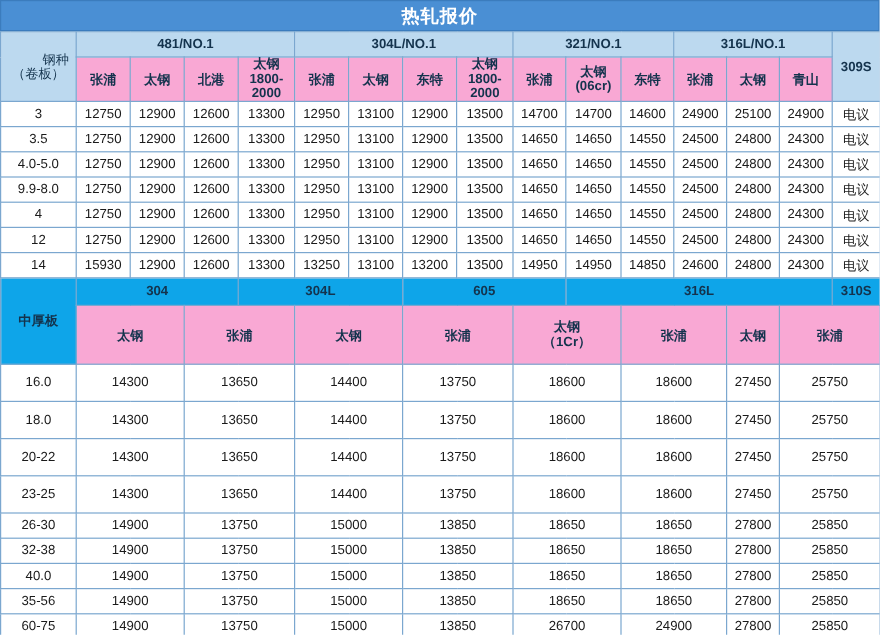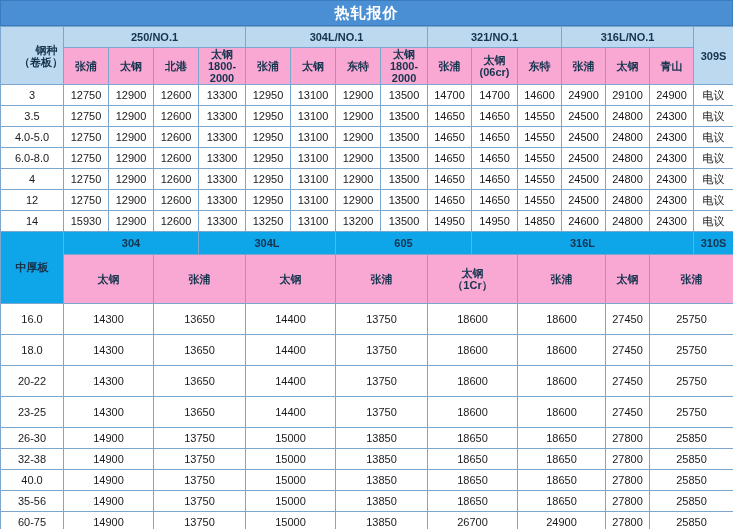--- a/index.html
+++ b/index.html
@@ -90,24 +90,24 @@
       <col style="width:44px">
         <col style="width:44px">
         <col style="width:44px">
       <col style="width:40px">
     </colgroup>
     <tbody>
 
       <tr>
         <td class="hdr tall two-line" rowspan="2">
 
-          <div style="font-weight:bold;padding-left:29px;">钢种</div>
-          <div style="font-weight:bold;text-align:right;">（卷板）</div>
+          <div style="font-weight:normal;padding-left:29px;">钢种</div>
+          <div style="font-weight:normal;">（卷板）</div>
         </td>
-        <td class="hdr" colspan="4">250/NO.1</td>
+        <td class="hdr" colspan="4">481/NO.1</td>
         <td class="hdr" colspan="4">304L/NO.1</td>
         <td class="hdr" colspan="3">321/NO.1</td>
         <td class="hdr" colspan="3">316L/NO.1</td>
         <td class="hdr" rowspan="2">309S</td>
       </tr>
       <tr>
         <td class="hdr2 sub">张浦</td>
         <td class="hdr2 sub">太钢</td>
         <td class="hdr2 sub">北港</td>
         <td class="hdr2 sub two-line">
@@ -141,21 +141,21 @@
         <td>12600</td>
         <td>13300</td>
         <td>12950</td>
         <td>13100</td>
         <td>12900</td>
         <td>13500</td>
         <td>14700</td>
         <td>14700</td>
         <td>14600</td>
         <td>24900</td>
-        <td>29100</td>
+        <td>25100</td>
         <td>24900</td>
         <td>电议</td>
       </tr>
       <tr>
         <td class="rowlbl">3.5</td>
         <td>12750</td>
         <td>12900</td>
         <td>12600</td>
         <td>13300</td>
         <td>12950</td>
@@ -182,21 +182,21 @@
         <td>13500</td>
         <td>14650</td>
         <td>14650</td>
         <td>14550</td>
         <td>24500</td>
         <td>24800</td>
         <td>24300</td>
         <td>电议</td>
       </tr>
       <tr>
-        <td class="rowlbl">6.0-8.0</td>
+        <td class="rowlbl">9.9-8.0</td>
         <td>12750</td>
         <td>12900</td>
         <td>12600</td>
         <td>13300</td>
         <td>12950</td>
         <td>13100</td>
         <td>12900</td>
         <td>13500</td>
         <td>14650</td>
         <td>14650</td>

